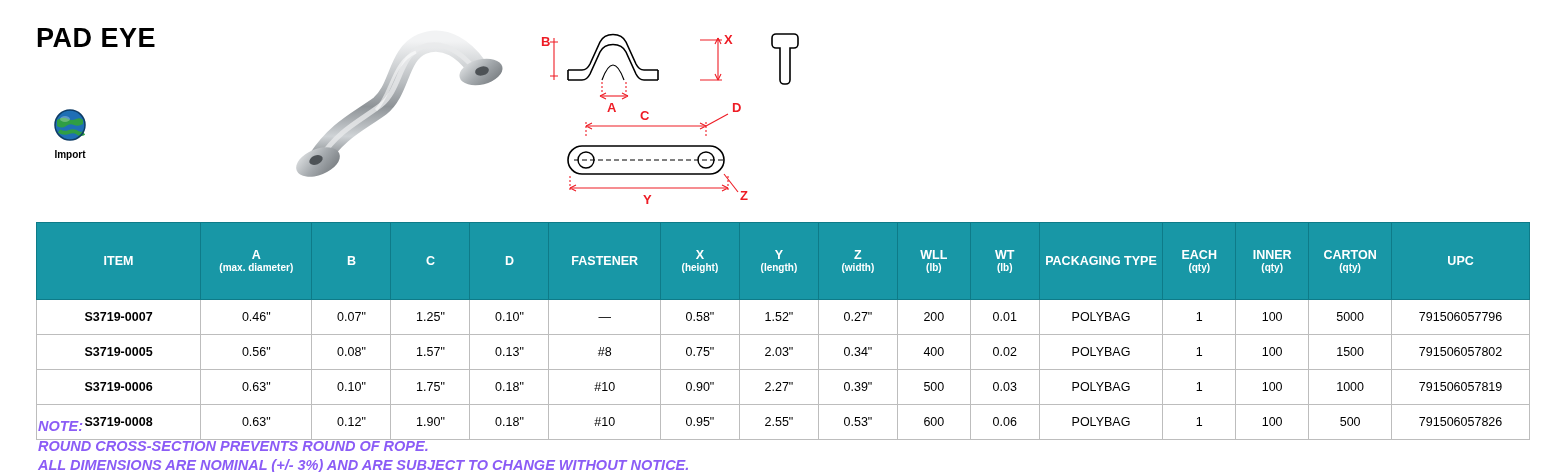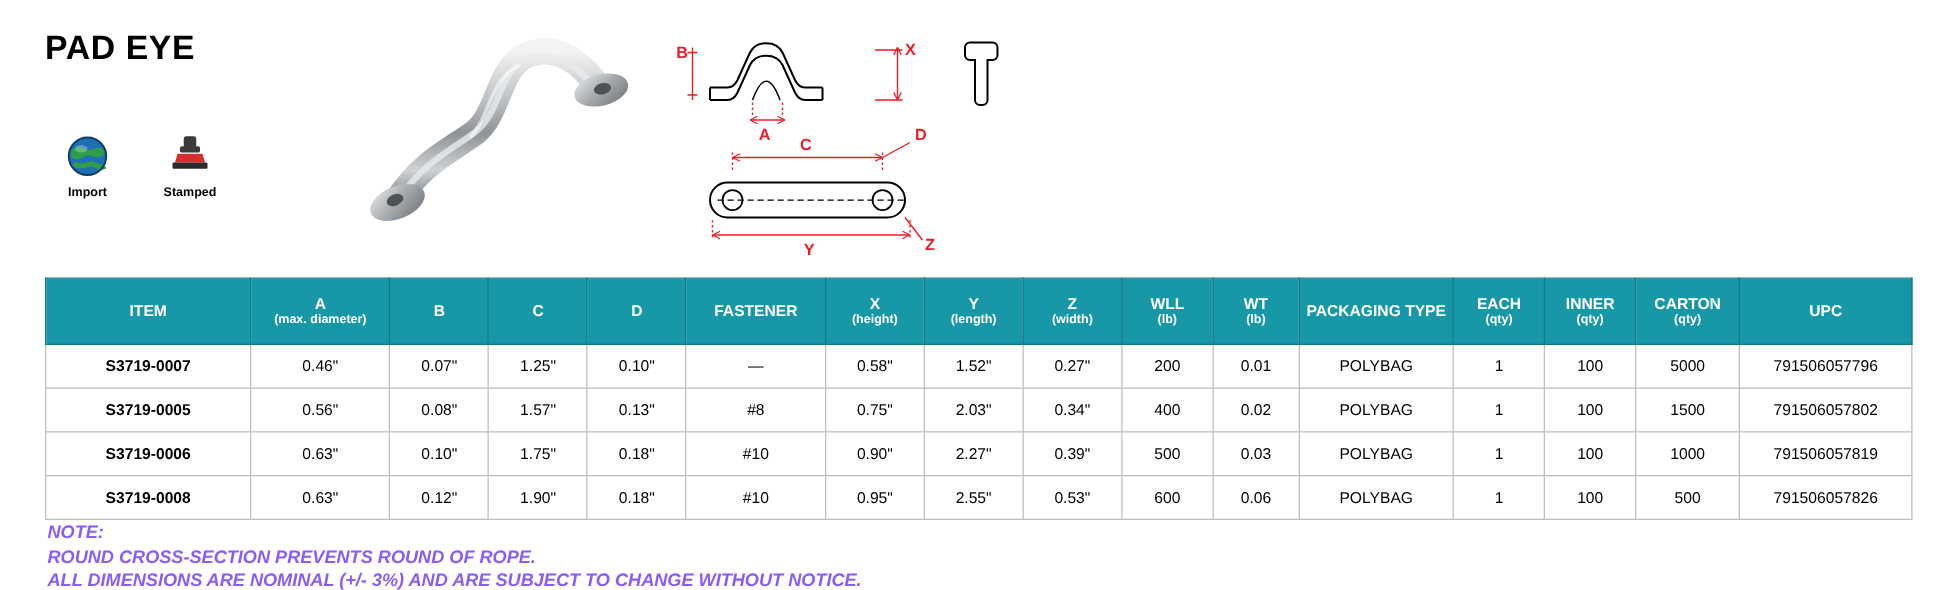--- a/index.html
+++ b/index.html
@@ -92,21 +92,21 @@
     border-collapse: collapse;
     width: 1494px;
     table-layout: fixed;
   }
   .spec-table th {
     background: #1897a6;
     color: #ffffff;
     border: 1px solid #0e7b88;
     font-size: 12.5px;
     font-weight: bold;
-    padding: 4px 2px;
+    padding: 16px 2px;
     line-height: 1.15;
     vertical-align: middle;
     height: 44px;
   }
   .spec-table th .sub {
     display: block;
     font-size: 10px;
     font-weight: bold;
   }
   .spec-table td {
@@ -150,31 +150,20 @@
       <div class="badge-art">
         <svg width="34" height="34" viewBox="0 0 34 34">
           <circle cx="17" cy="17" r="15" fill="#1f6fb5"></circle>
           <path d="M4 12 q6 -4 11 -1 q4 2 8 0 q4 -2 7 1 l0 4 q-5 3 -9 1 q-4 -2 -8 1 q-4 3 -9 0 z" fill="#2f9e44"></path>
           <path d="M6 23 q5 3 10 1 q5 -2 9 1 q3 2 6 0" stroke="#2f9e44" stroke-width="4" fill="none"></path>
           <circle cx="17" cy="17" r="15" fill="none" stroke="#0d3c66" stroke-width="1.5"></circle>
           <ellipse cx="12" cy="11" rx="5" ry="3" fill="#ffffff" opacity="0.28"></ellipse>
         </svg>
       </div>
       <div class="badge-label">Import</div>
-    </div>
-    <div class="badge">
-      <div class="badge-art">
-        <svg width="34" height="36" viewBox="0 0 34 36">
-          <rect x="12" y="2" width="10" height="9" rx="2" fill="#3a3a3a"></rect>
-          <rect x="9" y="10" width="16" height="5" rx="1.5" fill="#3a3a3a"></rect>
-          <path d="M7 16 h20 l2 7 h-24 z" fill="#d32f2f"></path>
-          <rect x="3" y="23" width="28" height="5" rx="1" fill="#2b2b2b"></rect>
-        </svg>
-      </div>
-      <div class="badge-label">Stamped</div>
     </div>
   </div>
 
   <div class="photo">
     <svg width="250" height="180" viewBox="0 0 250 180">
       <defs>
         <linearGradient id="steel" x1="0" y1="0" x2="0" y2="1">
           <stop offset="0%" stop-color="#f2f3f4"></stop>
           <stop offset="35%" stop-color="#b9bdc0"></stop>
           <stop offset="55%" stop-color="#8e9397"></stop>

